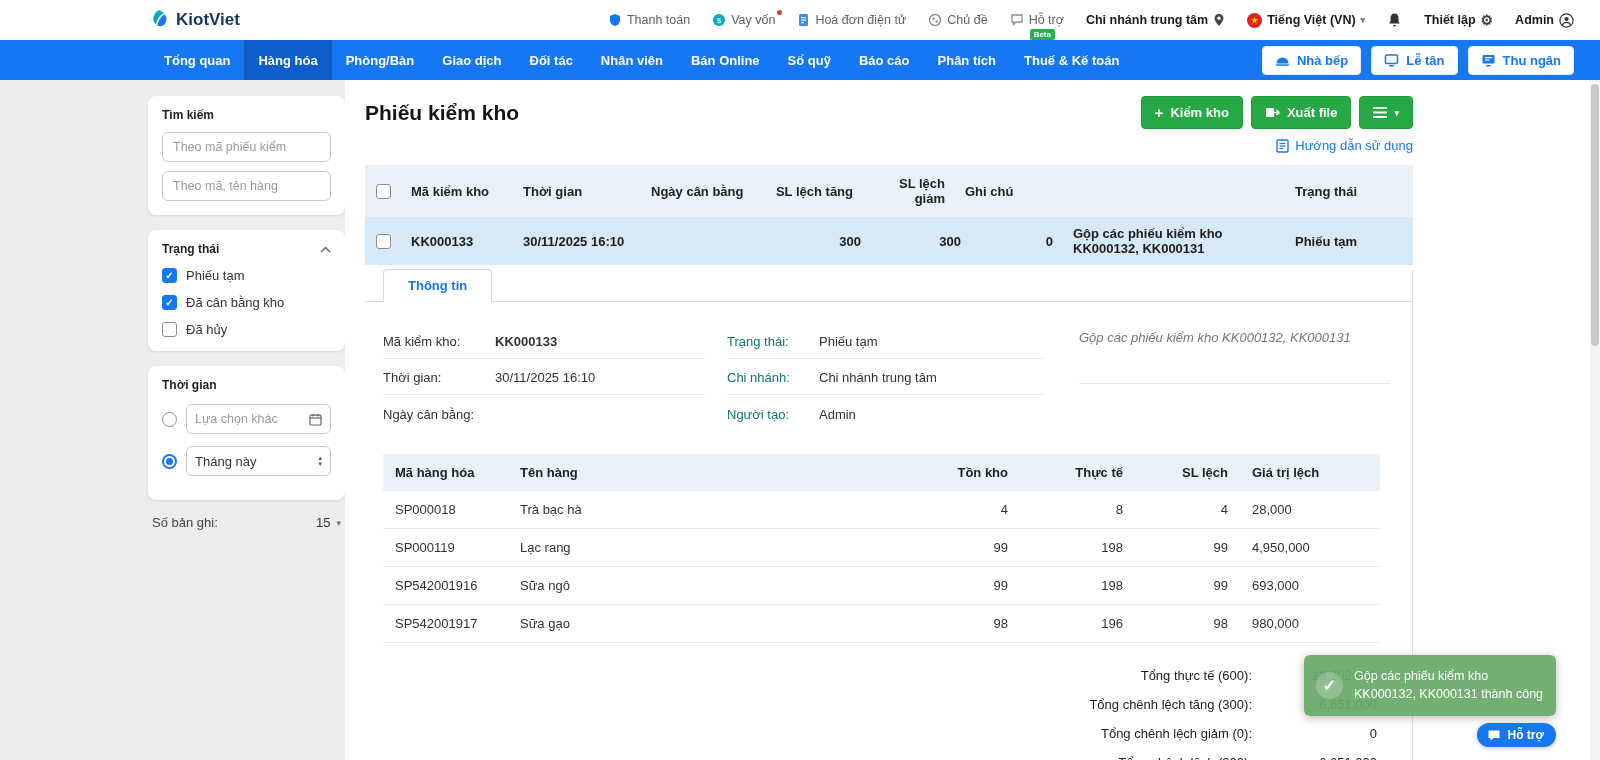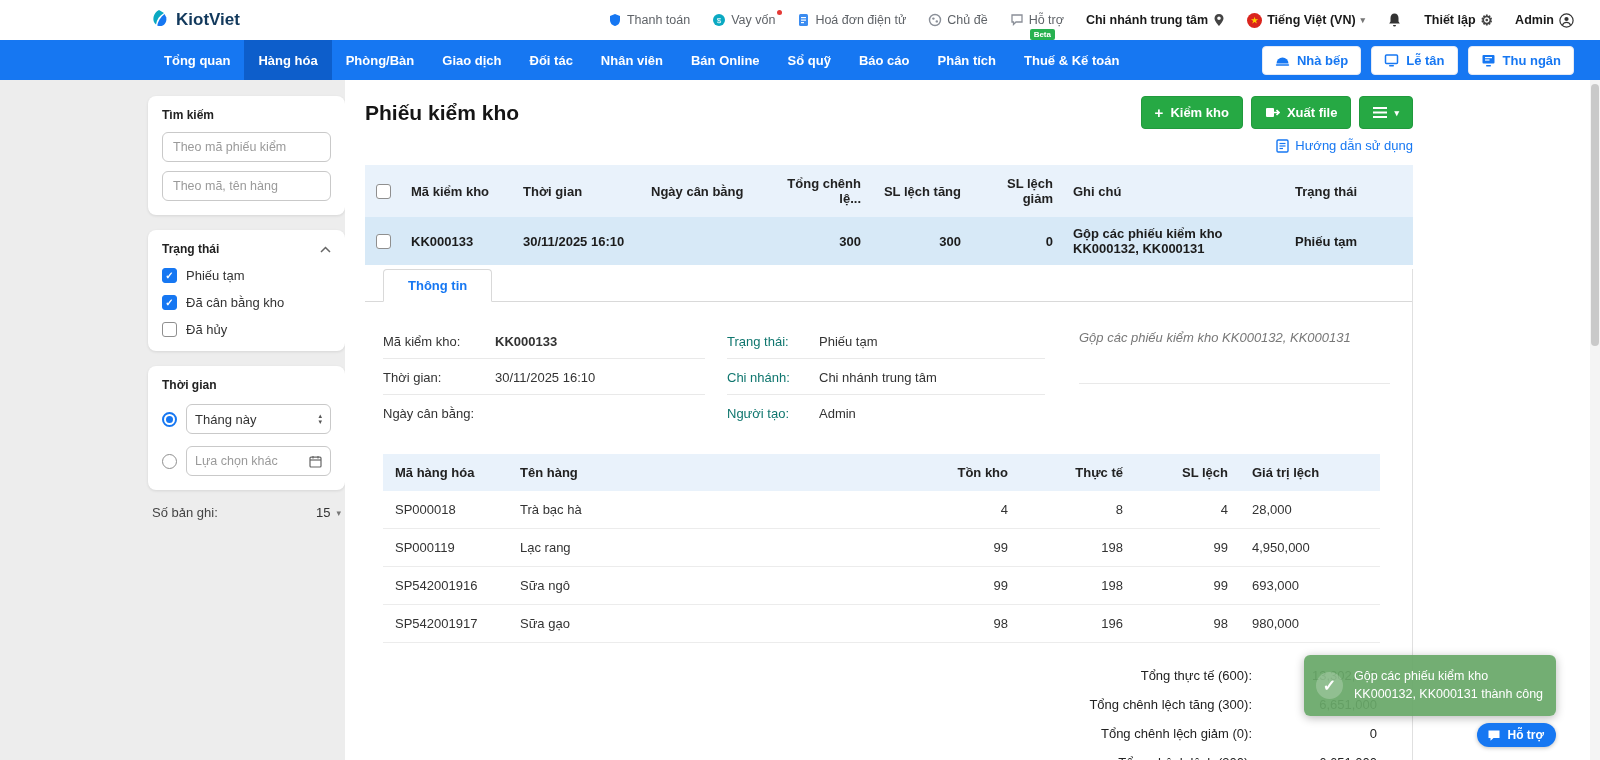--- a/index.html
+++ b/index.html
@@ -71,21 +71,21 @@
   .trow { display:flex; background:#d7e9f7; font-weight:600; color:#1c1c1c; align-items:center; cursor:pointer; }
   .trow .td { padding-top:9px; padding-bottom:9px; }
   
   .detail { border-right:1px solid #e0e0e0; }
   .tabbar { border-bottom:1px solid #d9d9d9; padding-left:18px; display:flex; margin-top:4px; }
   .dtab { background:#fff; border:1px solid #d9d9d9; border-bottom:1px solid #fff; margin-bottom:-1px; color:#1677f2; font-weight:bold; padding:8px 24px; border-radius:4px 4px 0 0; font-size:13px; cursor:pointer; }
   .fields { display:flex; padding:24px 22px 4px 18px; }
   .fcol { width:322px; flex:none; }
   .fcol2 { width:318px; flex:none; margin-left:22px; }
   .fcol3 { flex:1; margin-left:34px; }
-  .frow { display:flex; align-items:flex-start; padding:8px 0 9px; border-bottom:1px solid #e9e9e9; margin-bottom:3px; min-height:33px; }
+  .frow { display:flex; align-items:flex-end; padding:8px 0 9px; border-bottom:1px solid #e9e9e9; margin-bottom:3px; min-height:33px; }
   .flabel { width:112px; color:#333; flex:none; }
   .flabel2 { width:92px; color:#0f766e; flex:none; }
   .fvalue { color:#333; }
   .bold { font-weight:bold; }
   .note-box { border-bottom:1px solid #e9e9e9; min-height:58px; color:#777; font-style:italic; padding:4px 0; font-size:13px; }
   
   .ptable { margin:16px 0 0 18px; width:997px; }
   .phead { display:flex; background:#e9f2fb; font-weight:bold; color:#222; }
   .prow { display:flex; border-bottom:1px solid #ececec; color:#333; }
   .pc { padding:11px 12px; }
@@ -256,40 +256,40 @@
         <span>Đã cân bằng kho</span>
       </div>
       <div class="opt-row" style="margin-bottom:2px">
         <span class="cbx"></span>
         <span>Đã hủy</span>
       </div>
     </div>
 
     <div class="card">
       <h3>Thời gian</h3>
-      <div class="opt-row">
-        <span class="rad checked"></span>
-        <div class="fake-select">
-          <span>Tháng này</span>
-          <span class="spinner">
-              <span>▴</span>
-              <span>▾</span>
-            </span>
-        </div>
-      </div>
       <div class="opt-row" style="margin-bottom:2px">
         <span class="rad"></span>
         <div class="date-input">
           <span class="ph">Lựa chọn khác</span>
           <svg width="13" height="13" viewBox="0 0 13 13">
               <rect x="1" y="2.2" width="11" height="9.8" rx="1" fill="none" stroke="#666" stroke-width="1.2"></rect>
               <line x1="1" y1="5" x2="12" y2="5" stroke="#666" stroke-width="1.2"></line>
               <line x1="4" y1="1" x2="4" y2="3.5" stroke="#666" stroke-width="1.2"></line>
               <line x1="9" y1="1" x2="9" y2="3.5" stroke="#666" stroke-width="1.2"></line>
             </svg>
+        </div>
+      </div>
+      <div class="opt-row">
+        <span class="rad checked"></span>
+        <div class="fake-select">
+          <span>Tháng này</span>
+          <span class="spinner">
+              <span>▴</span>
+              <span>▾</span>
+            </span>
         </div>
       </div>
     </div>
 
     <div class="records">
       <span>Số bản ghi:</span>
       <span class="val">
         <span>15</span>
         <span class="caret">▾</span>
       </span>
@@ -335,21 +335,20 @@
         </a>
       </div>
 
       <div class="thead">
         <div class="th c-cb">
             <span class="cbx"></span>
           </div>
         <div class="th c-code">Mã kiểm kho</div>
         <div class="th c-time">Thời gian</div>
         <div class="th c-bal">Ngày cân bằng</div>
-        <div class="th c-tot">Tổng chênh lệ...</div>
         <div class="th c-up">SL lệch tăng</div>
         <div class="th c-down">SL lệch giảm</div>
         <div class="th c-note">Ghi chú</div>
         <div class="th c-status">Trạng thái</div>
       </div>
 
       <div class="trow">
         <div class="td c-cb">
             <span class="cbx"></span>
           </div>

